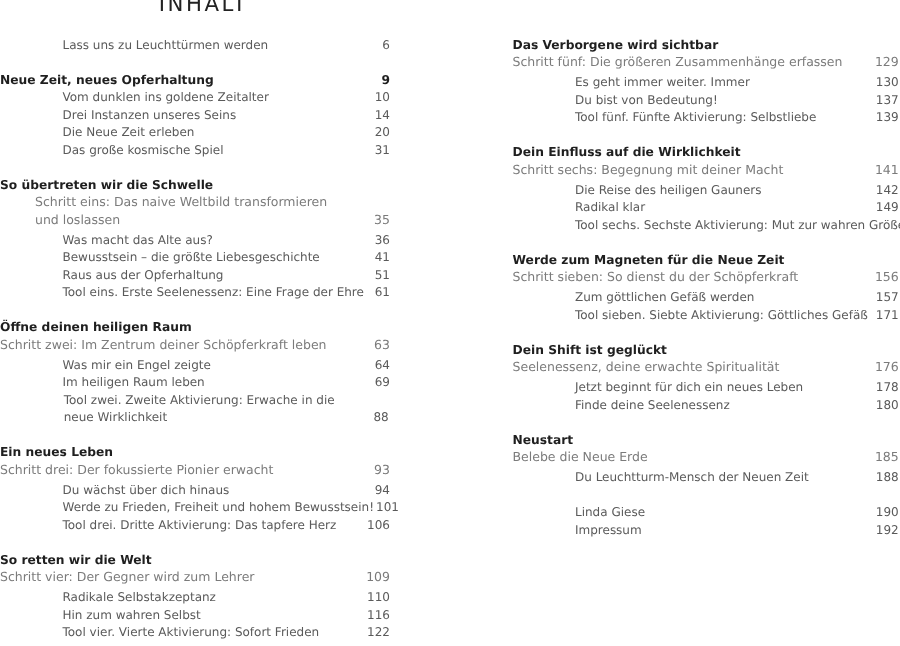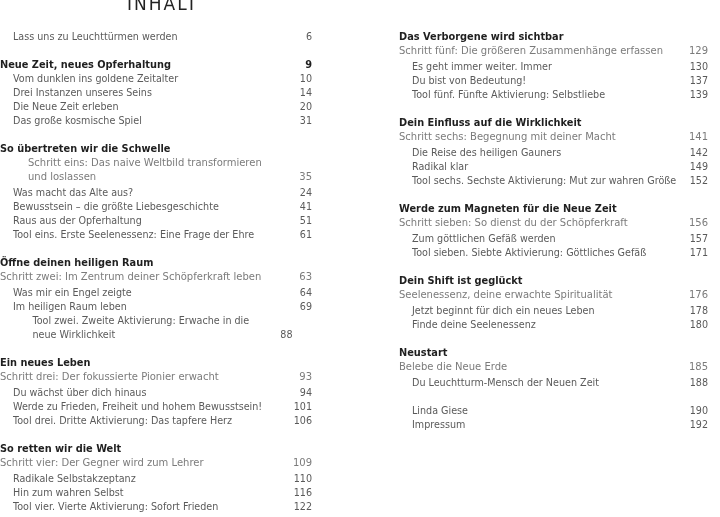--- a/index.html
+++ b/index.html
@@ -8,27 +8,27 @@
       font-family: "DejaVu Sans", sans-serif;
       color: #555555;
     }
     .title {
       position: absolute; left: 127px; top: -6px;
       font-size: 17px; letter-spacing: 2px; color: #222222;
       font-weight: normal;
     }
     .col { position: absolute; top: 30px; }
     .col.left { left: 0; width: 312px; }
-    .col.right { left: 399px; width: 309px; }
+    .col.right { left: 410px; width: 309px; }
     .row {
       display: flex; justify-content: space-between; align-items: flex-end;
       font-size: 9.6px; line-height: 14px; white-space: nowrap;
     }
     .row .num { text-align: right; min-width: 20px; }
-    .item { padding-left: 13px; color: #5a5a5a; }
+    .item { padding-left: 13px; color: #5a5a5a; margin-left: 37px; }
     .item.wrap { white-space: normal; justify-content: center; }
     .item.wrap .lbl { max-width: 240px; }
     .heading { font-weight: bold; color: #1f1f1f; font-size: 9.8px; line-height: 14px; }
     .step { font-weight: normal; color: #7b7b7b; font-size: 10px; line-height: 14px; }
     .step.wrap { white-space: normal; }
     .step.wrap .lbl { max-width: 250px; padding-left: 28px; }
     .gap { height: 14px; }
     .gap-s { height: 2px; }
   </style>
 </head>
@@ -68,21 +68,21 @@
   <div class="row heading">
       <span>So übertreten wir die Schwelle</span>
     </div>
   <div class="row step wrap">
       <span class="lbl">Schritt eins: Das naive Weltbild transformieren und loslassen</span>
       <span class="num">35</span>
     </div>
   <div class="gap-s"></div>
   <div class="row item">
       <span>Was macht das Alte aus?</span>
-      <span class="num">24</span>
+      <span class="num">36</span>
     </div>
   <div class="row item">
       <span>Bewusstsein – die größte Liebesgeschichte</span>
       <span class="num">41</span>
     </div>
   <div class="row item">
       <span>Raus aus der Opferhaltung</span>
       <span class="num">51</span>
     </div>
   <div class="row item">

